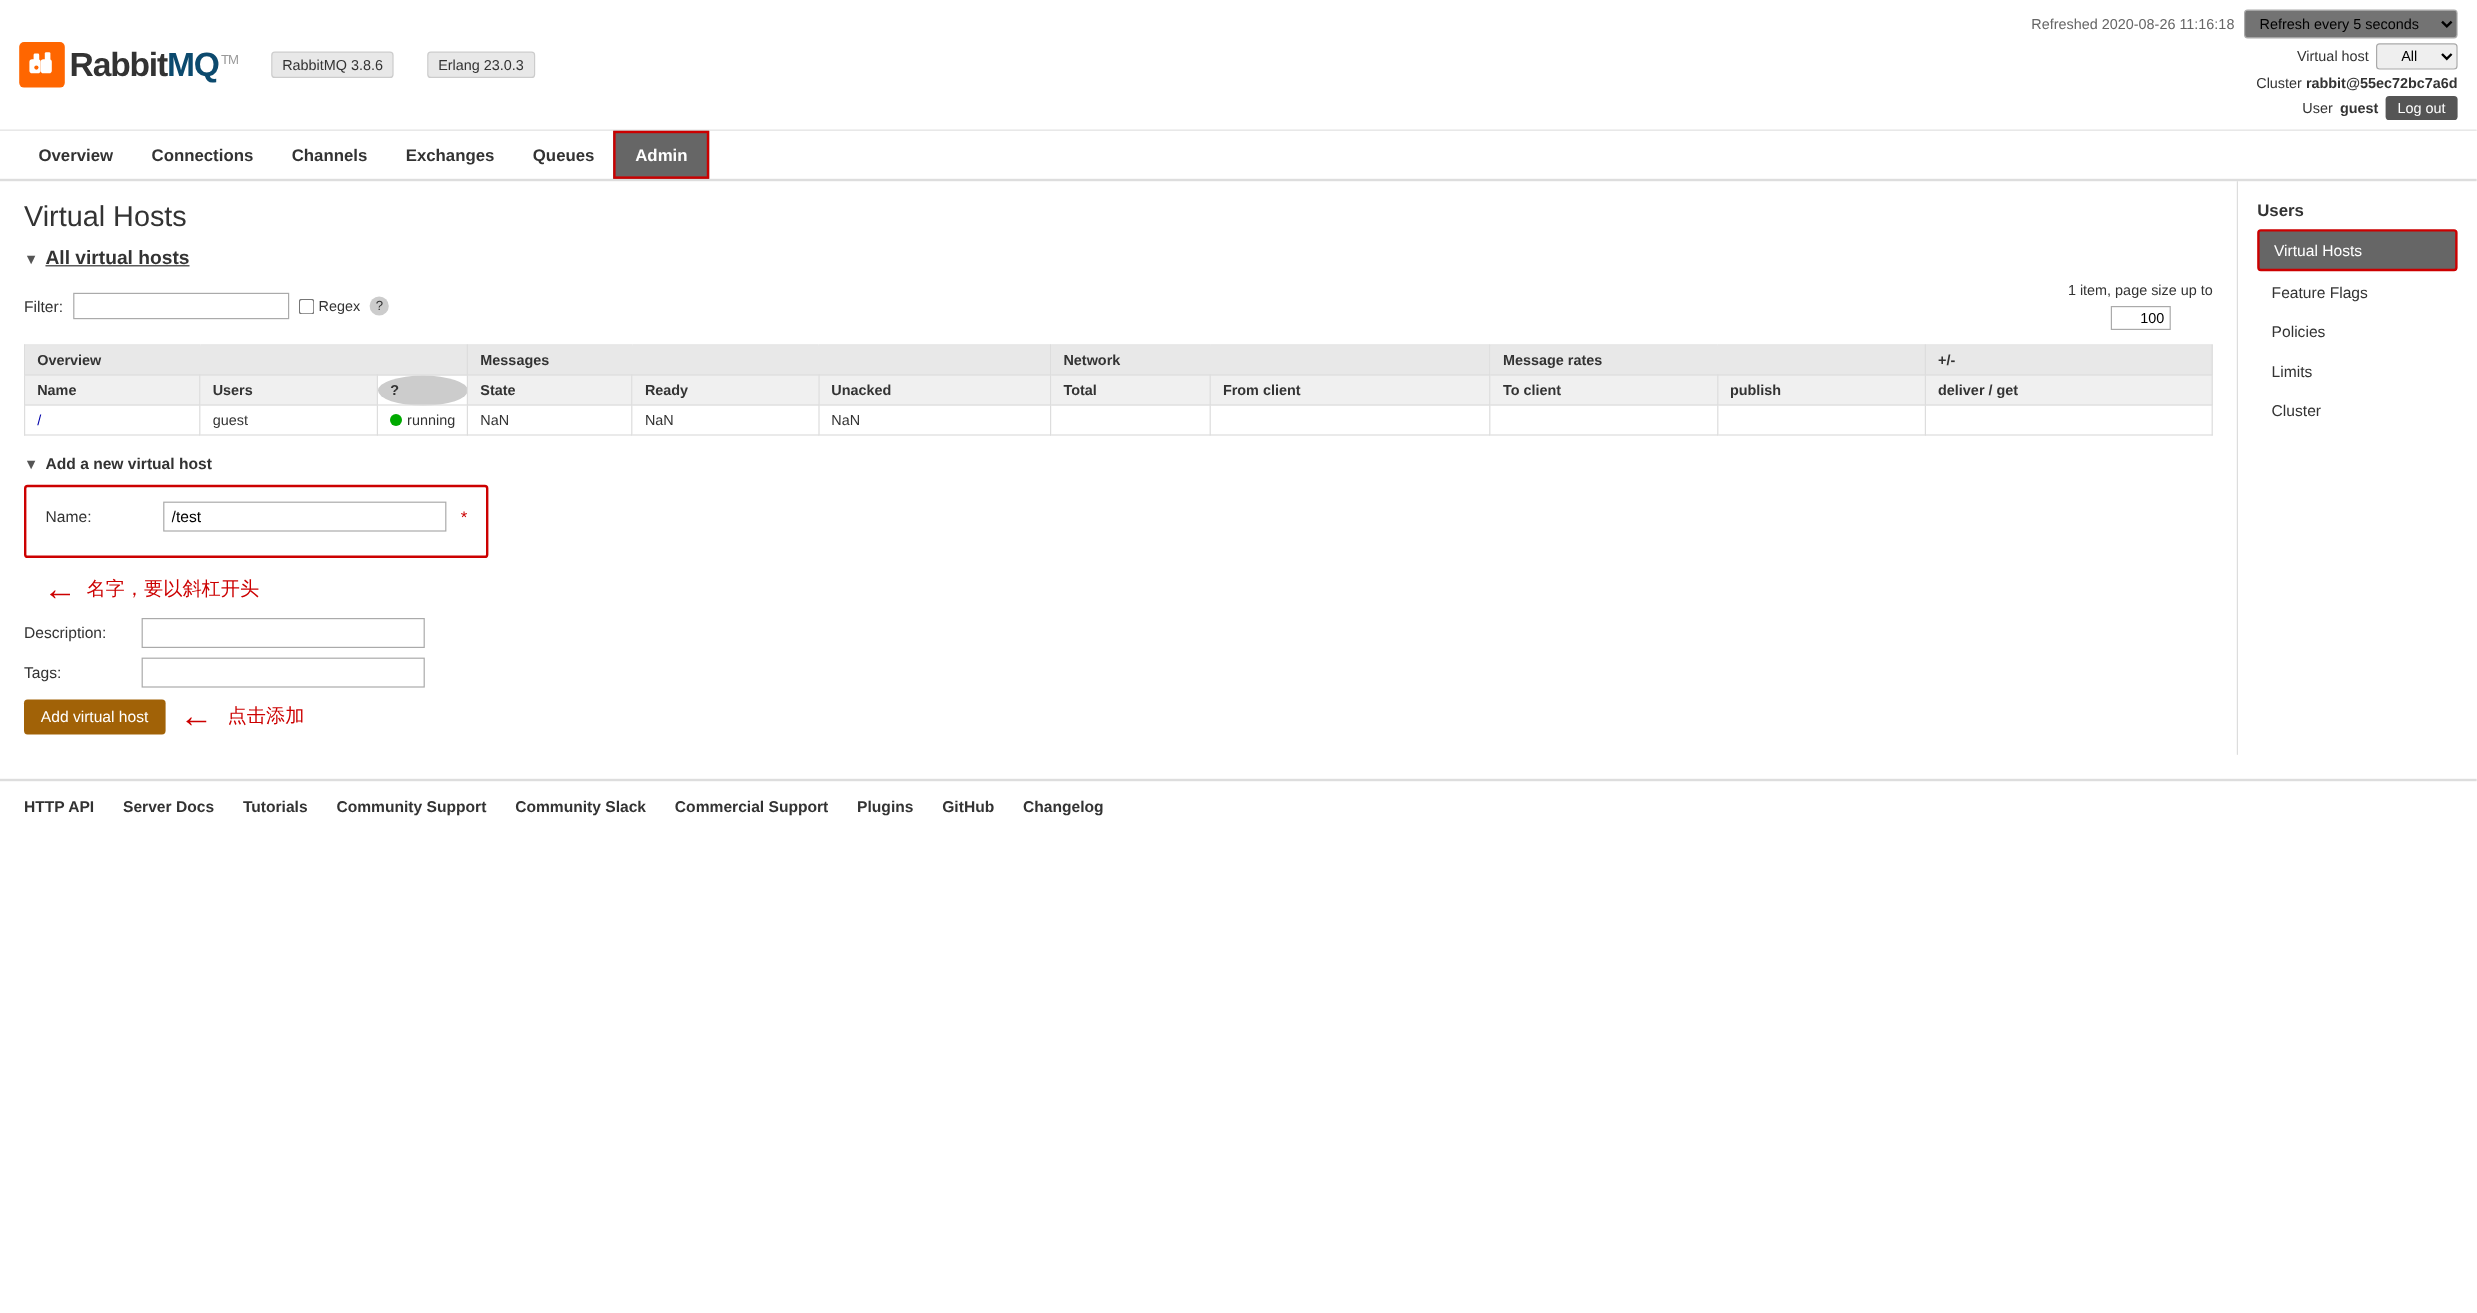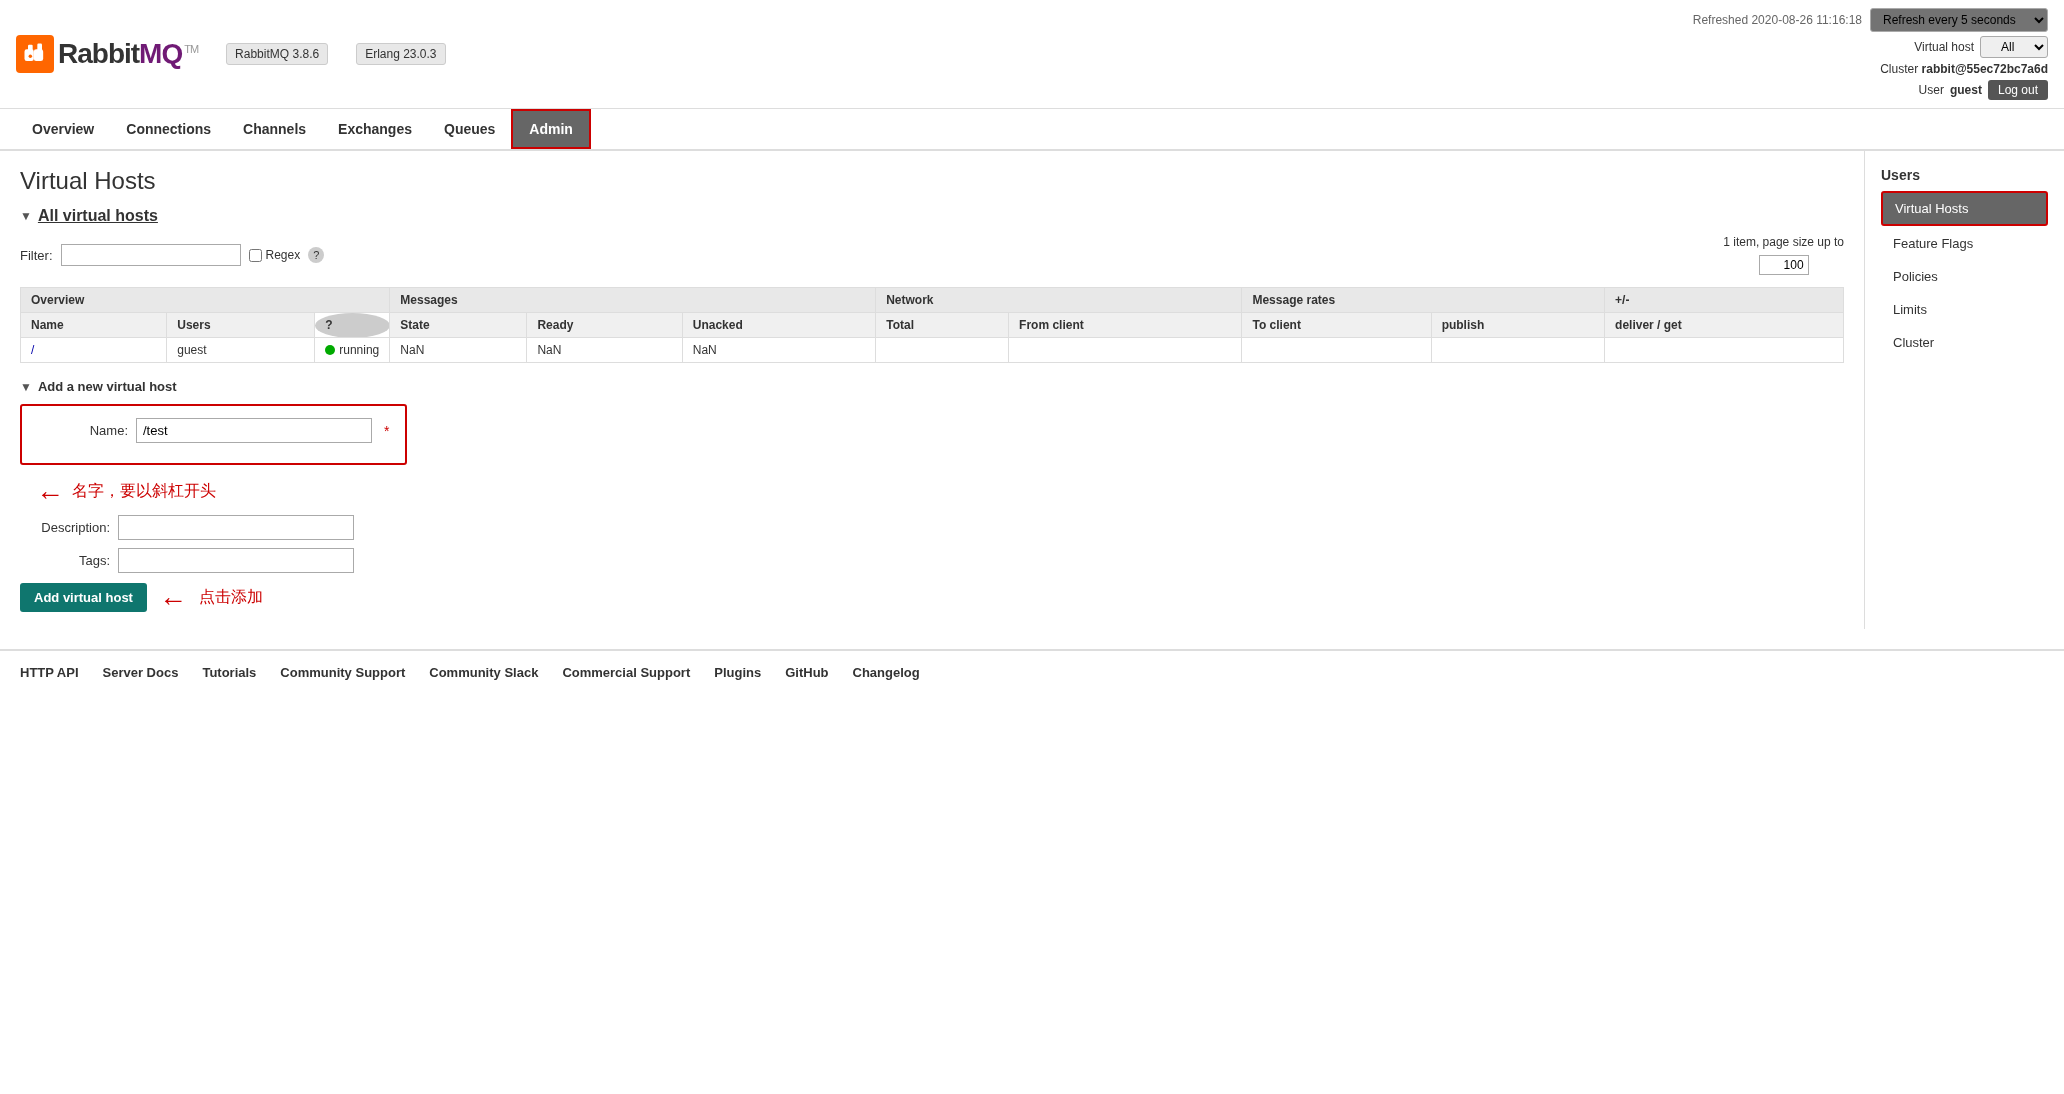--- a/index.html
+++ b/index.html
@@ -55,24 +55,24 @@
     .vhost-table th { background: #f0f0f0; font-weight: bold; }
     .vhost-table .group-header { background: #e8e8e8; font-weight: bold; }
     .state-running { display: flex; align-items: center; gap: 4px; }
     .dot-green { width: 10px; height: 10px; background: #0a0; border-radius: 50%; display: inline-block; }
 
     
     .add-section { margin-top: 16px; }
     .add-section-header { display: flex; align-items: center; gap: 6px; margin-bottom: 10px; font-weight: bold; font-size: 13px; }
     .form-box { border: 2px solid #c00; border-radius: 3px; padding: 12px 16px; display: inline-block; margin-bottom: 10px; min-width: 360px; }
     .form-row { display: flex; align-items: center; margin-bottom: 8px; gap: 8px; }
-    .form-label { width: 90px; text-align: right; font-size: 13px; }
+    .form-label { width: 90px; text-align: left; font-size: 13px; }
     .form-input { border: 1px solid #aaa; padding: 4px 6px; font-size: 13px; width: 236px; }
     .required-star { color: #c00; font-size: 14px; margin-left: 4px; }
-    .add-btn { background: #0f766e; color: #fff; border: none; border-radius: 3px; padding: 7px 14px; cursor: pointer; font-size: 13px; font-weight: bold; }
+    .add-btn { background: #a16207; color: #fff; border: none; border-radius: 3px; padding: 7px 14px; cursor: pointer; font-size: 13px; font-weight: normal; }
 
     
     .annotation { display: flex; align-items: center; gap: 8px; }
     .annotation-text { color: #c00; font-size: 16px; font-family: sans-serif; }
 
     
     .sidebar-title { font-weight: bold; font-size: 14px; margin-bottom: 8px; }
     .sidebar-item { padding: 8px 12px; font-size: 13px; cursor: pointer; border-radius: 3px; margin-bottom: 2px; }
     .sidebar-item.active { background: #666; color: #fff; }
 
@@ -92,21 +92,21 @@
     <div class="logo">
       <div class="logo-icon">
         <svg viewBox="0 0 24 24">
             <rect x="3" y="8" width="8" height="10" rx="2"></rect>
             <rect x="11" y="8" width="8" height="10" rx="2"></rect>
             <rect x="6" y="4" width="4" height="6" rx="1"></rect>
             <rect x="14" y="3" width="4" height="7" rx="1"></rect>
             <circle cx="8" cy="14" r="1.5" fill="#f60"></circle>
           </svg>
       </div>
-      <span class="logo-text"><b style="color:#333">Rabbit</b><b style="color:#701a75">MQ</b><span style="font-size:11px;color:#999;vertical-align:super;font-weight:normal;margin-left:2px">TM</span></span>
+      <span class="logo-text"><b style="color:#333">Rabbit</b><b style="color:#0c4a6e">MQ</b><span style="font-size:11px;color:#999;vertical-align:super;font-weight:normal;margin-left:2px">TM</span></span>
     </div>
     <span class="version-badge">RabbitMQ 3.8.6</span>
     <span class="version-badge">Erlang 23.0.3</span>
   </div>
   <div class="header-right">
     <div class="refresh-row">
       <span>Refreshed 2020-08-26 11:16:18</span>
       <select class="refresh-select"><option>No refresh</option><option selected="">Refresh every 5 seconds</option><option>Refresh every 10 seconds</option><option>Refresh every 30 seconds</option></select>
     </div>
     <div class="vhost-row">

